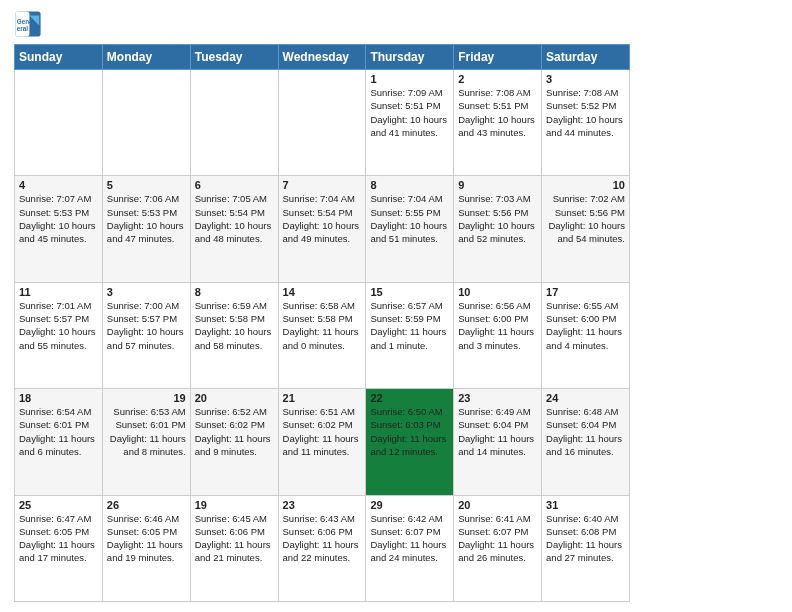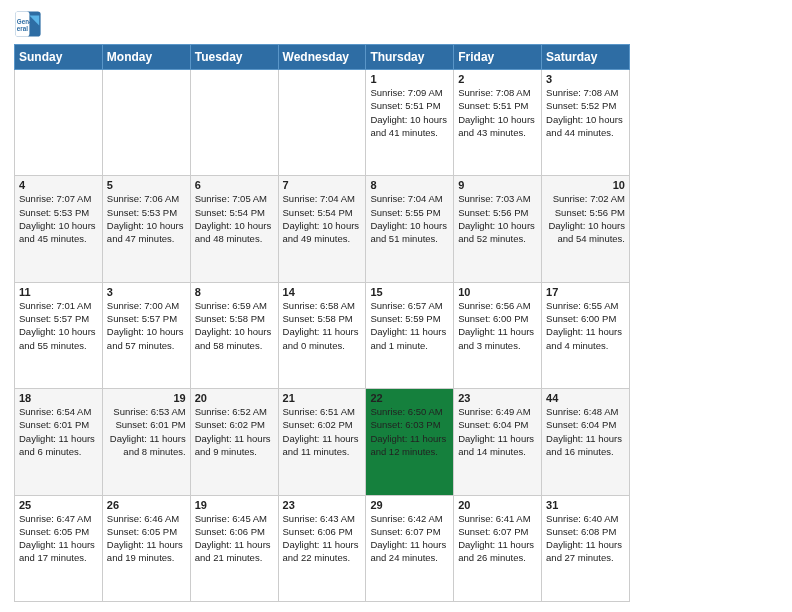--- a/index.html
+++ b/index.html
@@ -229,21 +229,21 @@
           </td>
           <td style="background: #15803d;">
             <span class="day-num">22</span>
             <div class="day-info">Sunrise: 6:50 AM<br>Sunset: 6:03 PM<br>Daylight: 11 hours<br>and 12 minutes.</div>
           </td>
           <td style="background: rgb(245, 245, 245);">
             <span class="day-num">23</span>
             <div class="day-info">Sunrise: 6:49 AM<br>Sunset: 6:04 PM<br>Daylight: 11 hours<br>and 14 minutes.</div>
           </td>
           <td style="background: rgb(245, 245, 245);">
-            <span class="day-num">44</span>
+            <span class="day-num">24</span>
             <div class="day-info">Sunrise: 6:48 AM<br>Sunset: 6:04 PM<br>Daylight: 11 hours<br>and 16 minutes.</div>
           </td>
         </tr>
         <tr>
           <td>
             <span class="day-num">25</span>
             <div class="day-info">Sunrise: 6:47 AM<br>Sunset: 6:05 PM<br>Daylight: 11 hours<br>and 17 minutes.</div>
           </td>
           <td>
             <span class="day-num">26</span>

